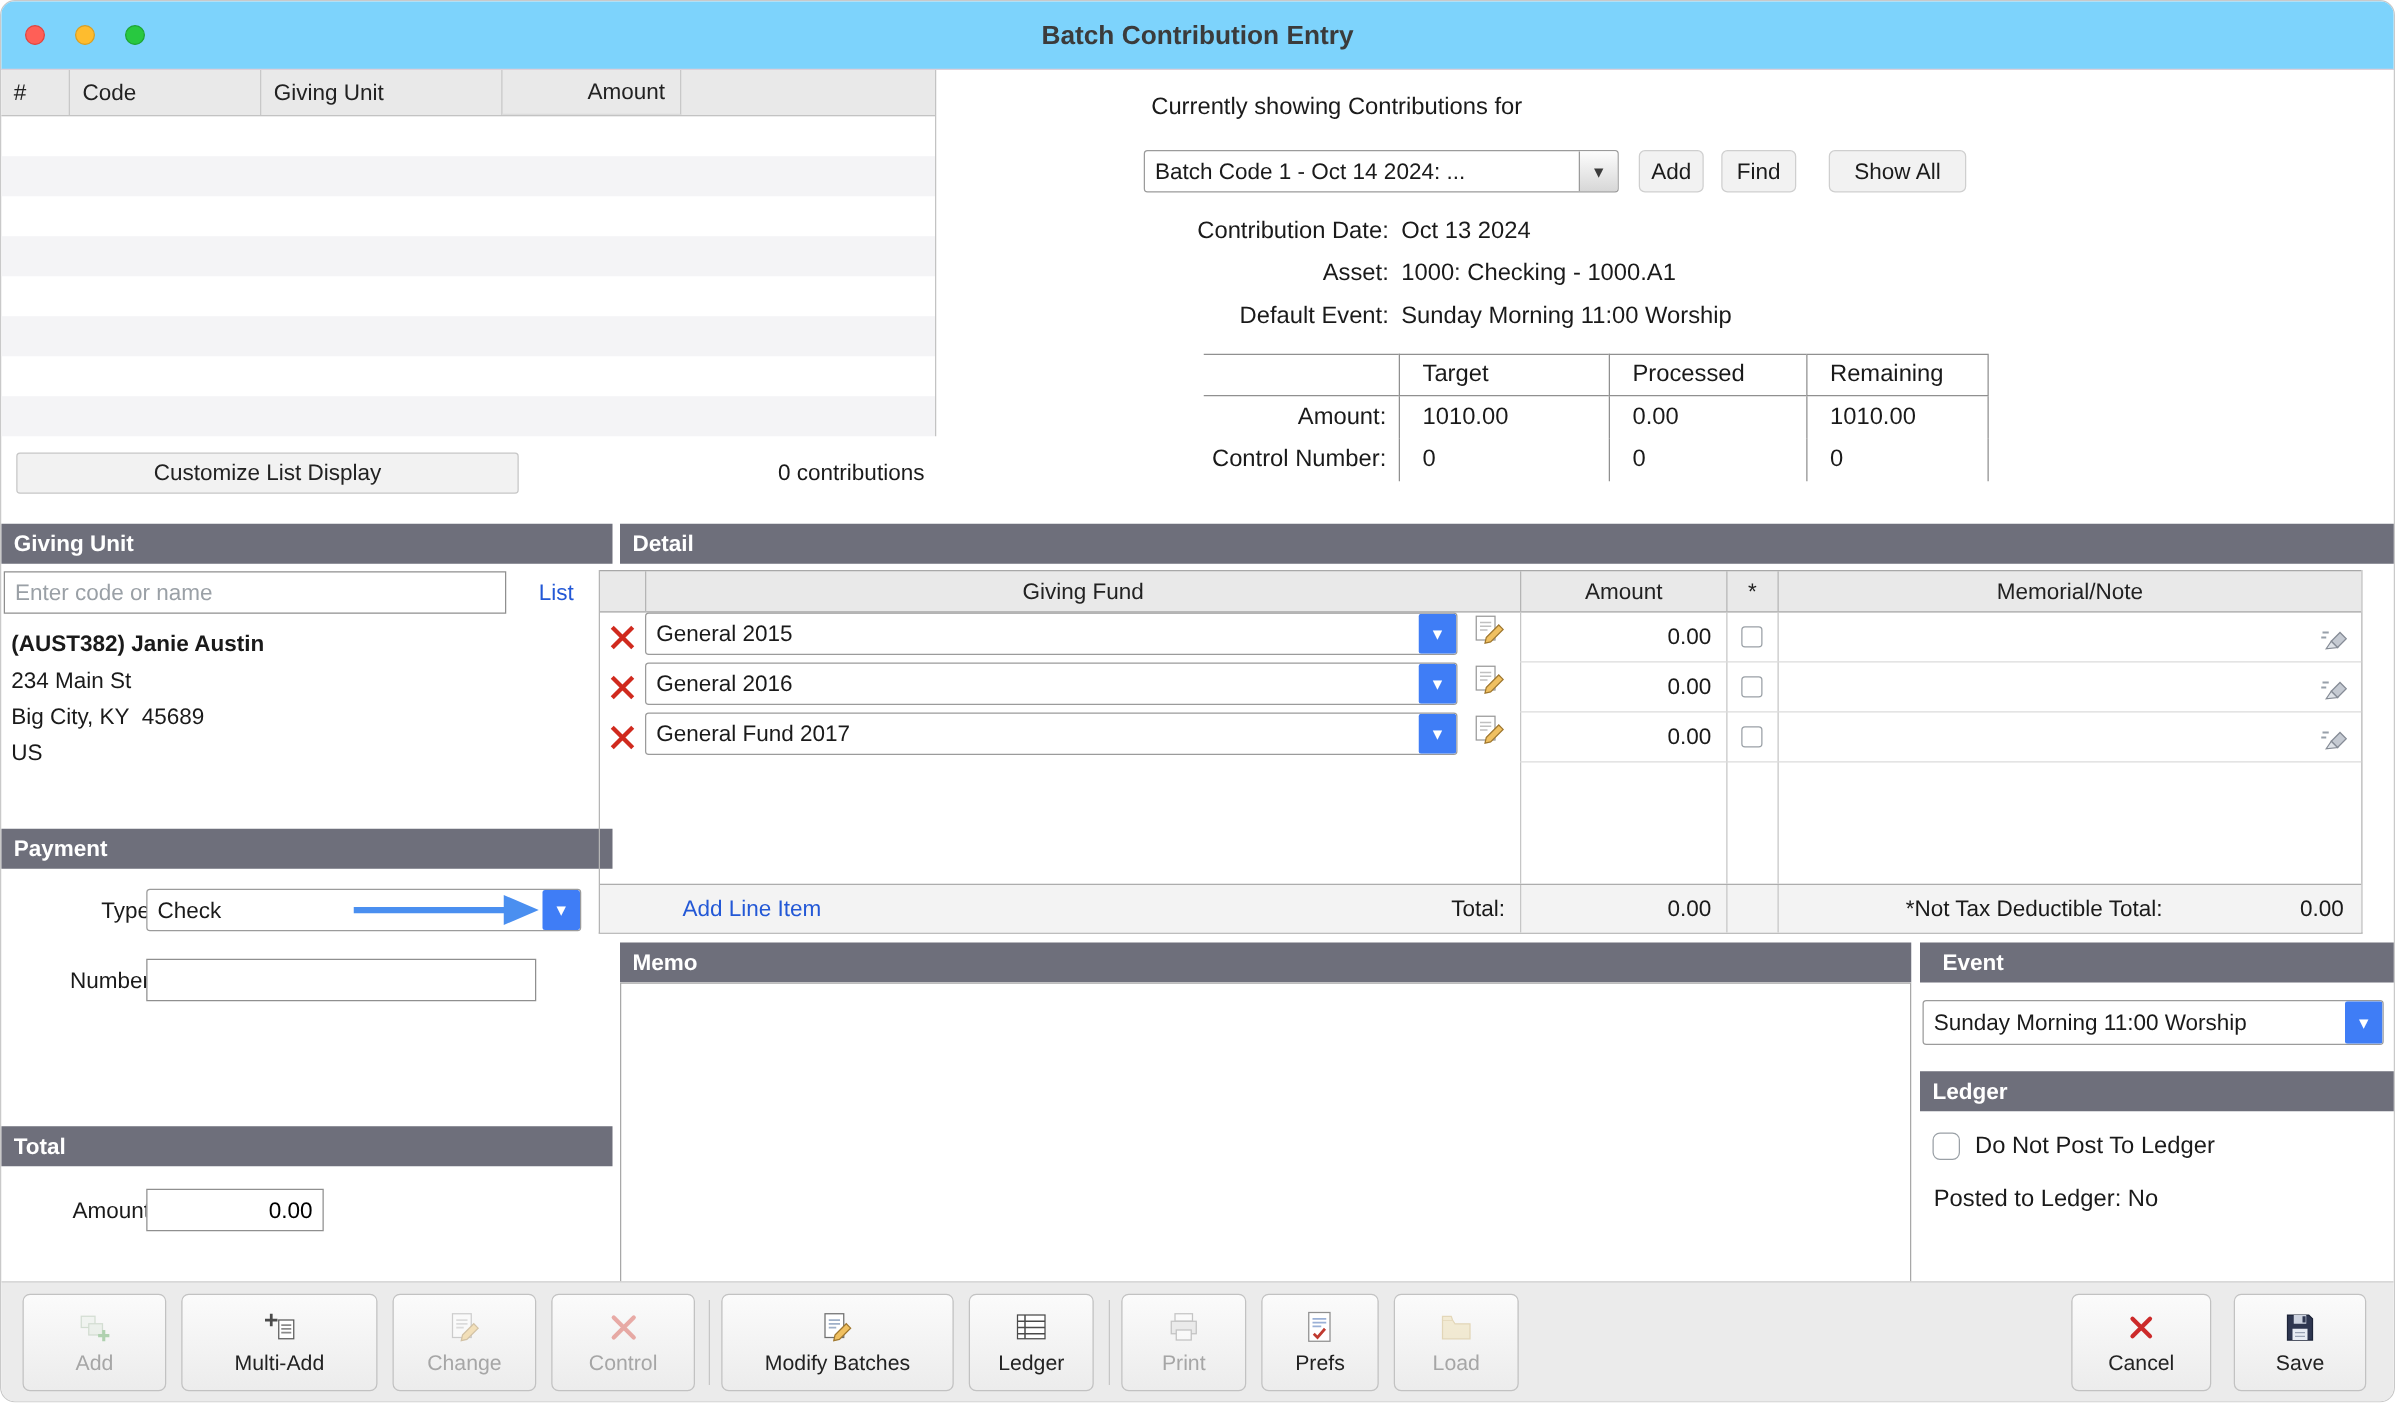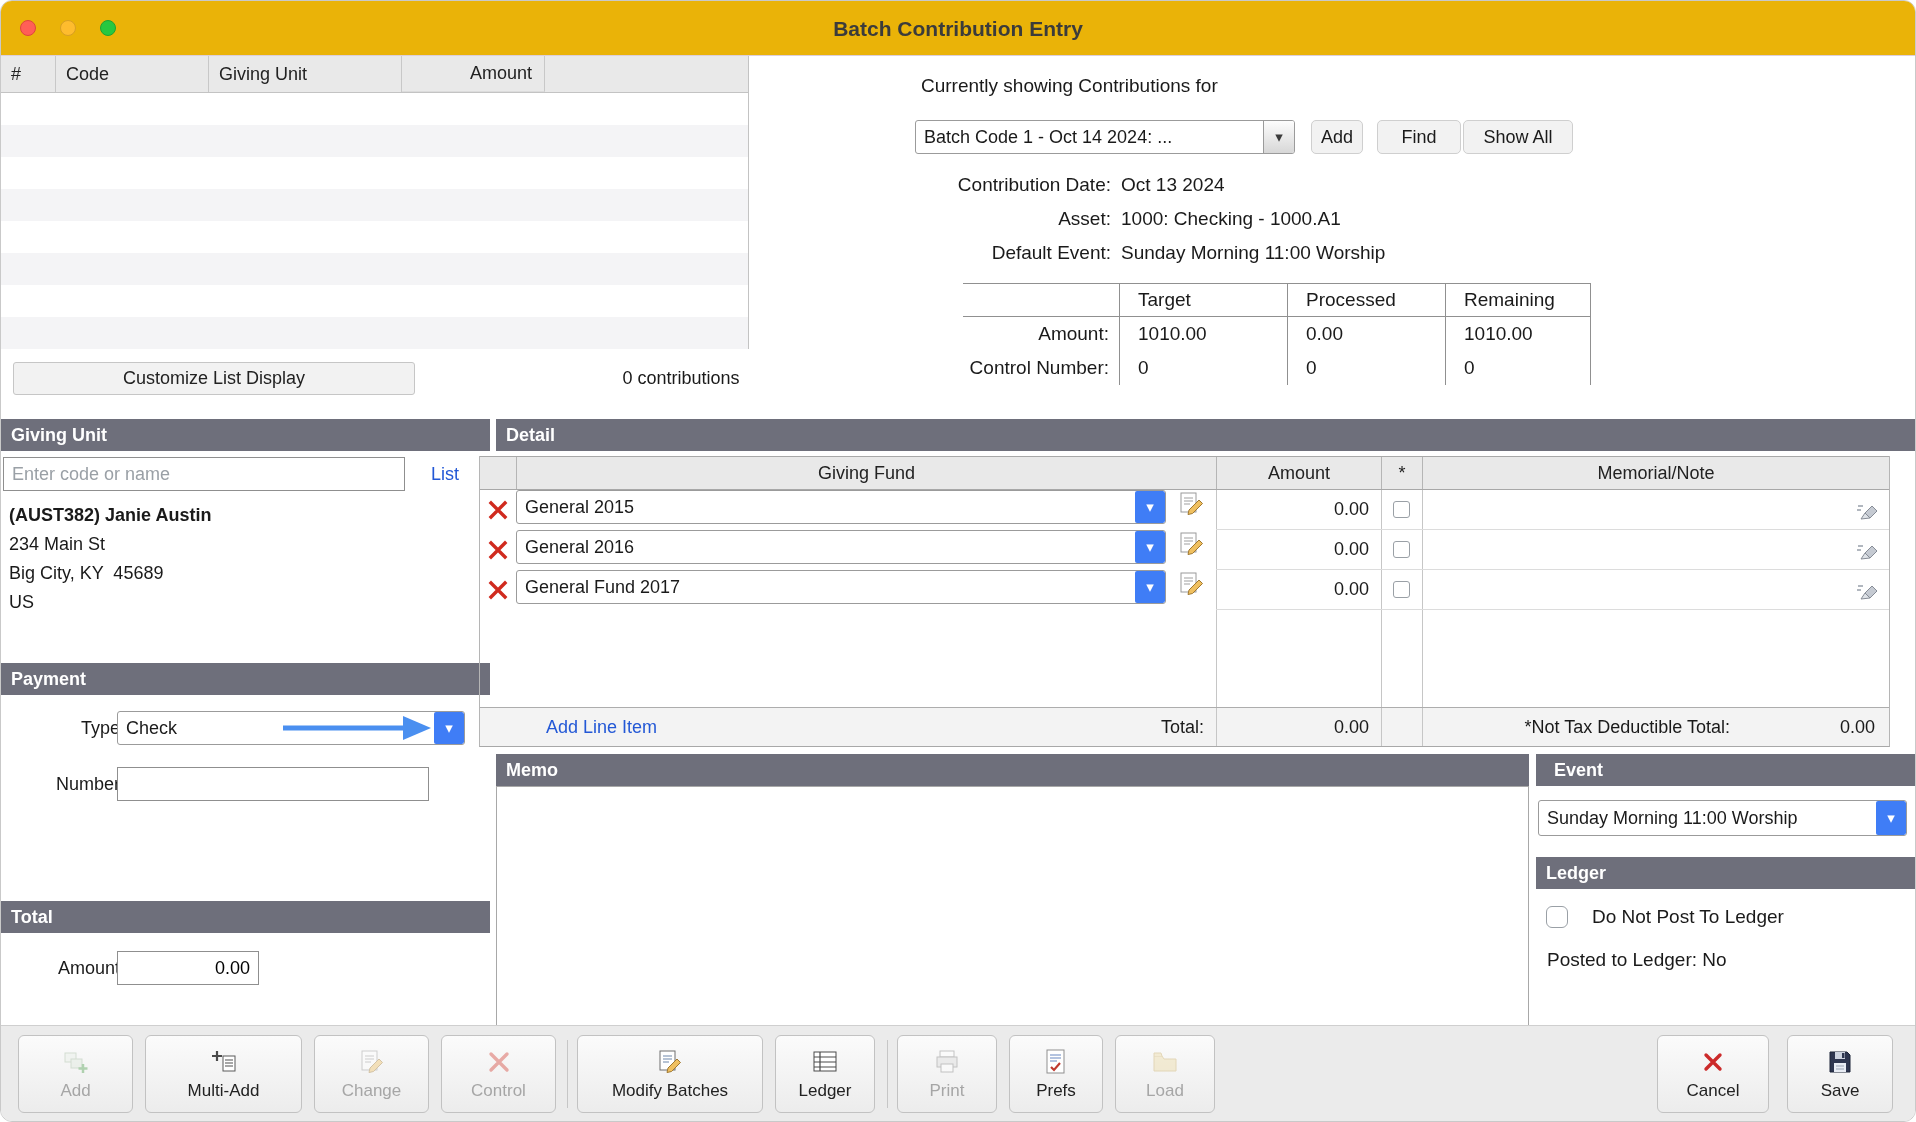--- a/index.html
+++ b/index.html
@@ -1,20 +1,20 @@
 <!DOCTYPE html>
 <html><head>
 <meta charset="utf-8">
 <style>
   html,body{margin:0;padding:0;background:#fff;}
   body{font-family:"Liberation Sans","DejaVu Sans",sans-serif;color:#1a1a1a;}
   .window{position:relative;width:1916px;height:1122px;background:#fff;border-radius:12px;overflow:hidden;border:1px solid #c9c9c9;box-sizing:border-box;}
 
   
-  .titlebar{position:absolute;left:0;top:0;width:100%;height:55px;background:#eab308;border-bottom:1px solid #ddcfd9;box-sizing:border-box;}
+  .titlebar{position:absolute;left:0;top:0;width:100%;height:55px;background:#7dd3fc;border-bottom:1px solid #ddcfd9;box-sizing:border-box;}
   .traffic{position:absolute;left:19px;top:19px;display:flex;gap:24px;}
   .tl{width:16px;height:16px;border-radius:50%;display:inline-block;box-sizing:border-box;}
   .tl.red{background:#ff5f57;border:1px solid #e0443e;}
   .tl.yellow{background:#febc2e;border:1px solid #d89e24;}
   .tl.green{background:#28c840;border:1px solid #1ea433;}
   .title{position:absolute;left:0;right:0;top:0;line-height:55px;text-align:center;font-size:21px;font-weight:bold;color:#3b3b3b;}
 
   
   .clist{position:absolute;left:0;top:55px;width:748px;height:293px;border-right:1px solid #c3c3c3;box-sizing:border-box;}
   .cl-header{display:flex;height:37px;background:#e9e9e9;border-bottom:1px solid #c3c3c3;box-sizing:border-box;font-size:18px;color:#222;}
@@ -33,21 +33,21 @@
   
   .showing{position:absolute;left:920px;top:74px;font-size:19px;}
   .combo{box-sizing:border-box;background:#fff;border:1px solid #9b9b9b;border-radius:3px;display:flex;align-items:stretch;overflow:hidden;}
   .combo-text{flex:1;display:flex;align-items:center;padding:0 8px;font-size:18px;white-space:nowrap;overflow:hidden;}
   .cb{width:30px;display:flex;align-items:center;justify-content:center;font-size:15px;flex:0 0 auto;}
   .cb.blue{background:#3f7df6;color:#fff;border-radius:2px;}
   .cb.gray{background:linear-gradient(#fdfdfd,#d7d7d7);color:#3c3c3c;border-left:1px solid #9b9b9b;}
   .batch-combo{position:absolute;left:914px;top:119px;width:380px;height:34px;}
   .pill{position:absolute;top:119px;height:34px;background:#f2f2f2;border:1px solid #cfcfcf;border-radius:5px;font-size:18px;color:#1b1b1b;font-family:inherit;display:flex;align-items:center;justify-content:center;padding:0;}
   .pill.b-add{left:1310px;width:52px;}
-  .pill.b-find{left:1376px;width:84px;}
+  .pill.b-find{left:1376px;width:60px;}
   .pill.b-showall{left:1462px;width:110px;}
 
   .info-fields{position:absolute;left:760px;top:167px;font-size:19px;}
   .if-row{display:flex;height:34px;align-items:center;}
   .if-label{width:350px;text-align:right;}
   .if-value{margin-left:10px;}
 
   .summary{position:absolute;left:962px;top:282px;display:grid;grid-template-columns:156px 168px 158px 146px;grid-auto-rows:34px;font-size:19px;}
   .s-cell{display:flex;align-items:center;box-sizing:border-box;}
   .s-corner,.s-h{border-top:1px solid #909090;border-bottom:1px solid #909090;}
@@ -114,21 +114,21 @@
   .f-star{width:41px;box-sizing:border-box;border-left:1px solid #c6c6c6;}
   .f-memo{flex:1;box-sizing:border-box;border-left:1px solid #c6c6c6;display:flex;align-items:center;justify-content:flex-end;padding-right:14px;}
   .ntd-value{width:145px;text-align:right;}
 
   input[type="checkbox"]{appearance:none;-webkit-appearance:none;width:17px;height:17px;border:1.5px solid #9aa0a6;border-radius:3px;background:#fff;margin:0;}
   input[type="checkbox"].big{width:22px;height:22px;border-radius:6px;}
 
   
   .memo-box{position:absolute;left:495px;top:785px;width:1033px;height:248px;box-sizing:border-box;border:1px solid #a8a8a8;resize:none;font-family:inherit;font-size:18px;padding:6px;outline:none;}
   .event-combo{position:absolute;left:1537px;top:799px;width:369px;height:36px;}
-  .ledger-check-row{position:absolute;left:1545px;top:905px;display:flex;align-items:center;gap:24px;font-size:19px;}
+  .ledger-check-row{position:absolute;left:1545px;top:905px;display:flex;align-items:center;gap:12px;font-size:19px;}
   .posted-text{position:absolute;left:1546px;top:948px;font-size:19px;}
 
   
   .toolbar{position:absolute;left:0;top:1024px;width:100%;height:98px;background:#ebebeb;border-top:1px solid #cfcfcf;box-sizing:border-box;}
   .tb-btn{position:absolute;top:9px;height:78px;box-sizing:border-box;background:linear-gradient(#fbfbfb,#ececec);border:1px solid #c2c2c2;border-radius:6px;display:flex;flex-direction:column;align-items:center;justify-content:center;gap:5px;font-size:17px;color:#222;font-family:inherit;padding:0;}
   .tb-btn.disabled{color:#a6a6a6;}
   .tb-btn.disabled svg{opacity:.4;}
   .tb-sep{position:absolute;top:14px;height:68px;width:1px;background:#c6c6c6;}
 </style>
 </head>

